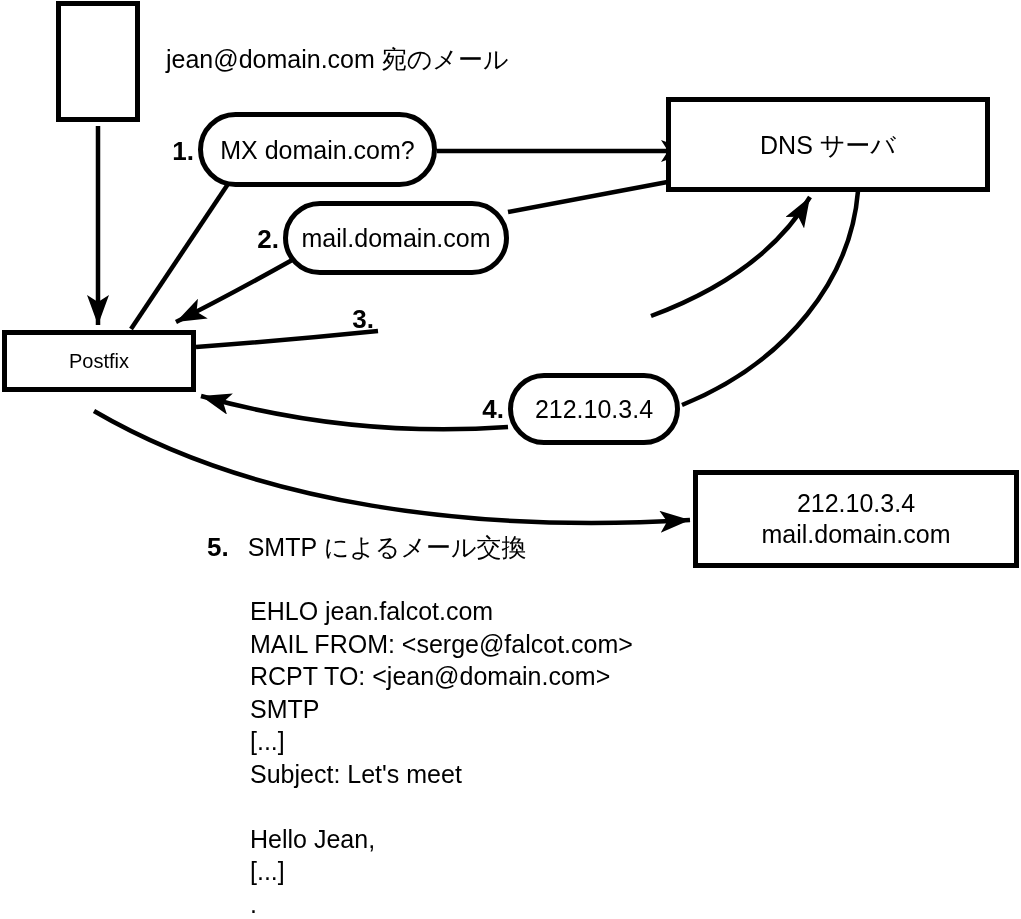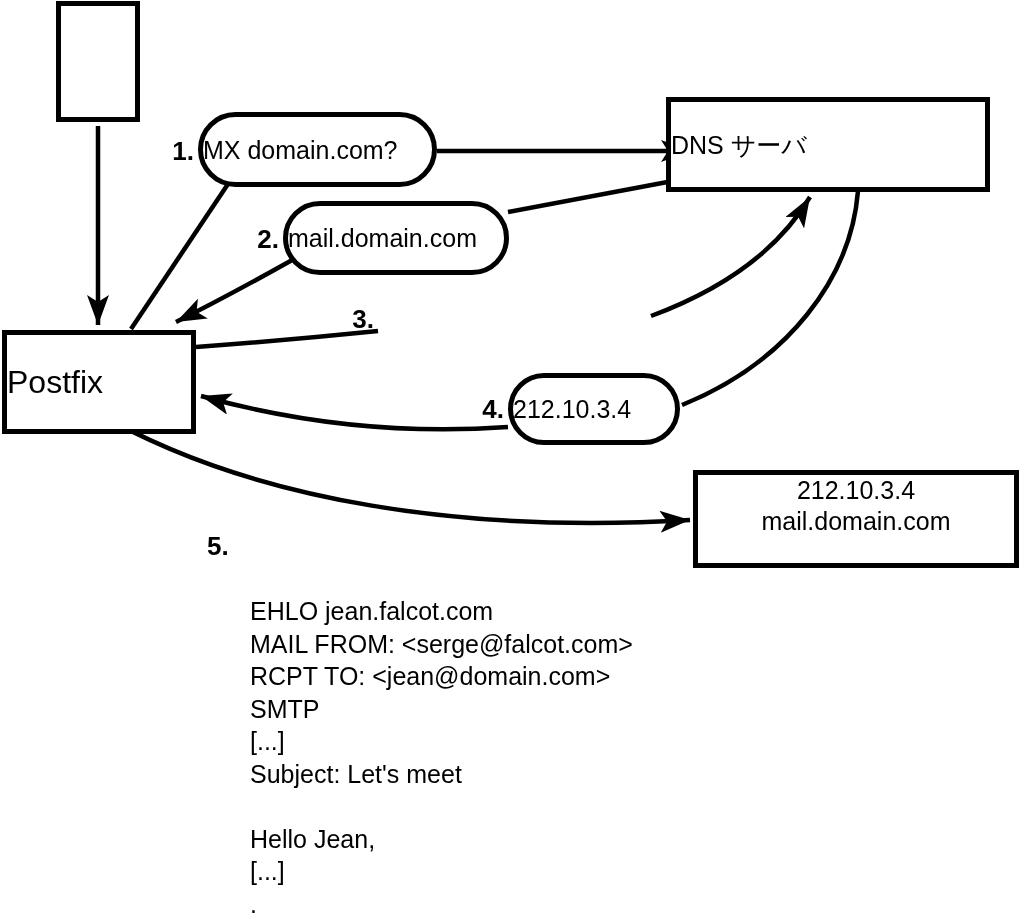--- a/index.html
+++ b/index.html
@@ -8,21 +8,21 @@
   .canvas {
     position:relative; width:1021px; height:919px;
     background:var(--bg); overflow:hidden;
     font-family:"Liberation Sans","DejaVu Sans",sans-serif;
     color:var(--stroke);
   }
   svg.wires { position:absolute; left:0; top:0; z-index:1; color:var(--stroke); }
   .node {
     position:absolute; z-index:2; background:var(--bg);
     border:5px solid var(--stroke);
-    display:flex; align-items:center; justify-content:flex-start;
+    display:flex; align-items:center; justify-content:center;
     font-size:25px; line-height:1.2; text-align:center;
   }
   .pill { border-radius:40px; }
   .num {
     position:absolute; z-index:3; font-weight:700; font-size:26px;
     text-align:right; width:68px;
   }
   .free-label { position:absolute; z-index:3; font-size:25px; white-space:nowrap; }
   .step5 { display:flex; align-items:baseline; }
   .step5 .num5 { font-weight:700; font-size:26px; margin-right:19px; }
@@ -51,26 +51,27 @@
       <path d="M 196 347 Q 290 340 378 331"></path>
       <path d="M 651 316 Q 764 274 810 197" marker-end="url(#ah)"></path>
       <path d="M 858 191 C 851 278 788 362 682 405"></path>
       <path d="M 508 427 Q 352 438 201 396" marker-end="url(#ah)"></path>
       <path d="M 94 411 C 255 505 475 533 690 520" marker-end="url(#ah)"></path>
     </g>
   </svg>
 
   <div class="node" style="left:56px; top:1px; width:84px; height:121px;"></div>
 
+  <div class="free-label" style="left:166px; top:43px;">jean@domain.com 宛のメール</div>
 
   <div class="node" style="left:666px; top:97px; width:324px; height:95px;">
     <span>DNS サーバ</span>
   </div>
 
-  <div class="node" style="left:2px; top:330px; width:194px; height:104px; font-size:32px;">
+  <div class="node" style="left:2px; top:330px; width:194px; height:62px; font-size:20px;">
     <span>Postfix</span>
   </div>
 
   <div class="node two-line" style="left:693px; top:470px; width:326px; height:98px;">
     <div>212.10.3.4</div>
     <div>mail.domain.com</div>
   </div>
 
   <div class="num" style="left:126px; top:136px;">1.</div>
   <div class="node pill" style="left:198px; top:112px; width:239px; height:75px;">
@@ -84,20 +85,21 @@
 
   <div class="num" style="left:306px; top:304px;">3.</div>
 
   <div class="num" style="left:436px; top:394px;">4.</div>
   <div class="node pill" style="left:508px; top:373px; width:172px; height:72px;">
     <span>212.10.3.4</span>
   </div>
 
   <div class="free-label step5" style="left:207px; top:531px;">
     <span class="num5">5.</span>
+    <span>SMTP によるメール交換</span>
   </div>
 
   <div class="smtp">
     <div class="smtp-line">EHLO jean.falcot.com</div>
     <div class="smtp-line">MAIL FROM: &lt;serge@falcot.com&gt;</div>
     <div class="smtp-line">RCPT TO: &lt;jean@domain.com&gt;</div>
     <div class="smtp-line">SMTP</div>
     <div class="smtp-line">[...]</div>
     <div class="smtp-line">Subject: Let's meet</div>
     <div class="smtp-line"></div>

